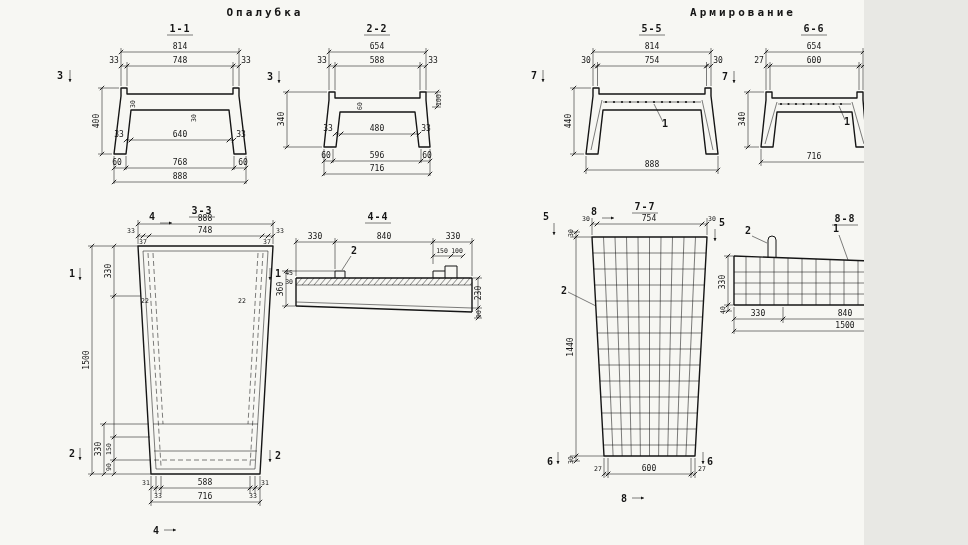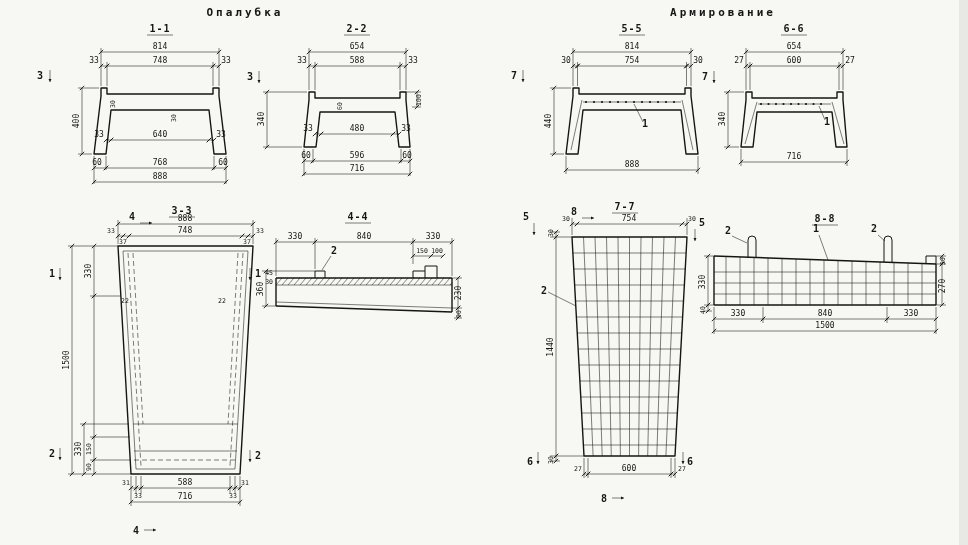--- a/index.html
+++ b/index.html
@@ -1,16 +1,16 @@
 <!DOCTYPE html>
 <html><head>
 <meta charset="utf-8">
 <style>
   html,body{margin:0;padding:0;background:#e8e8e4;}
-  .sheet{width:959px;height:545px;background:#f7f7f3;position:relative;overflow:hidden;}
+  .sheet{width:844px;height:545px;background:#f7f7f3;position:relative;overflow:hidden;padding-left:20px;}
   svg{display:block;}
   text{font-family:"DejaVu Sans Mono",monospace;font-size:8px;fill:#151515;}
   .ttl{font-size:10px;font-weight:bold;letter-spacing:1px;}
   .head{font-size:11px;font-weight:bold;letter-spacing:3px;}
   .mk{font-size:10px;font-weight:bold;}
   .sm{font-size:6.5px;}
   .outline{fill:none;stroke:#151515;stroke-width:1.4;stroke-linejoin:round;}
   .mid{fill:none;stroke:#151515;stroke-width:1;}
   .thin,.dim,.ext{fill:none;stroke:#151515;stroke-width:0.55;}
   .dash{stroke-dasharray:5,3;}

